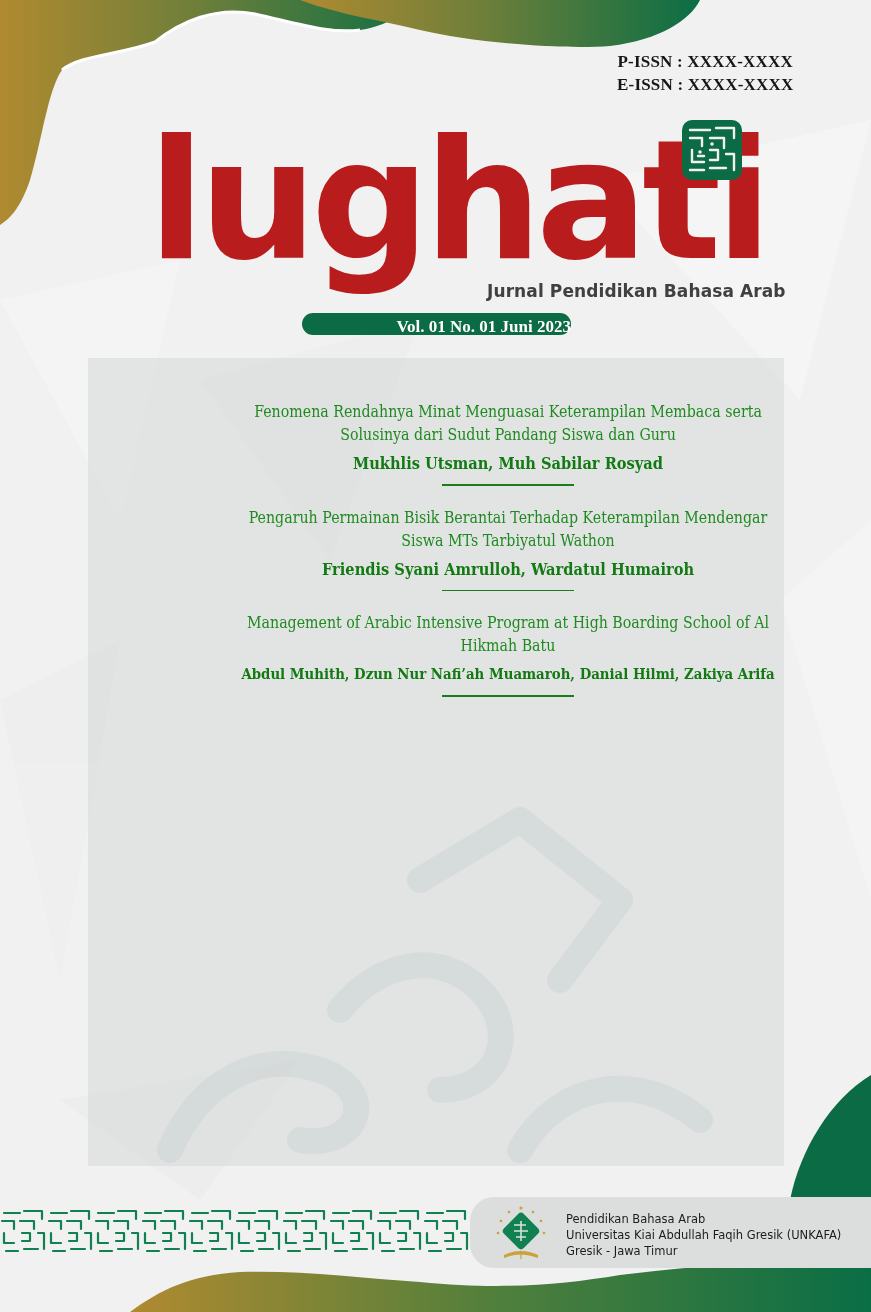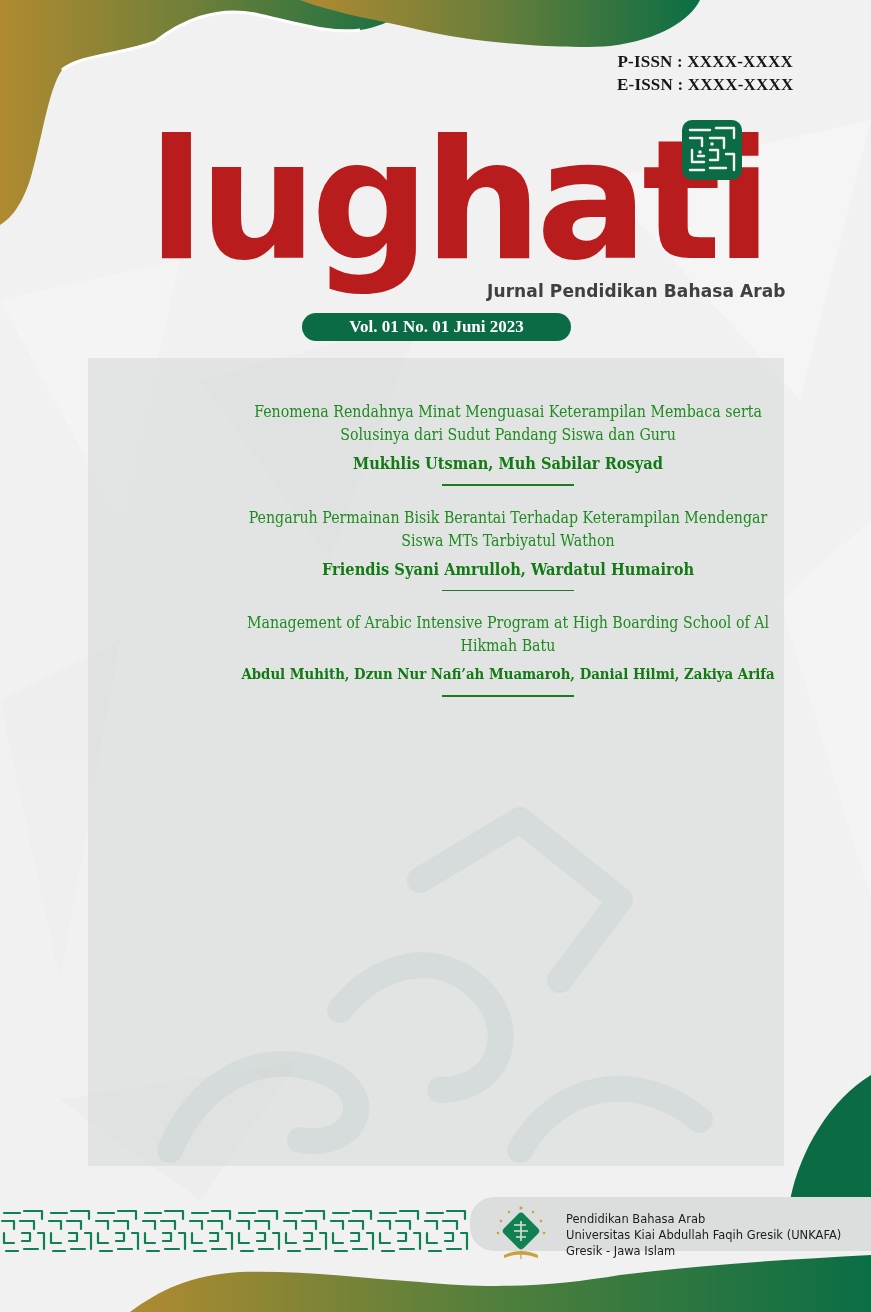--- a/index.html
+++ b/index.html
@@ -23,24 +23,24 @@
     font-family: "DejaVu Sans", sans-serif; font-weight: bold;
     font-size: 166px; line-height: 166px; color: #b91c1c; letter-spacing: -6px;
   }
   .masthead-emblem { position: absolute; left: 680px; top: 118px; z-index: 3; width: 64px; height: 64px; }
   .subtitle {
     position: absolute; left: 487px; top: 281px; z-index: 3;
     font-family: "DejaVu Sans", sans-serif; font-weight: bold;
     font-size: 17px; color: #404040; letter-spacing: 0.1px;
   }
   .vol-pill {
-    position: absolute; left: 302px; top: 313px; width: 269px; height: 28px; z-index: 3;
+    position: absolute; left: 302px; top: 313px; width: 269px; height: 22px; z-index: 3;
     background: #0b6b45; border-radius: 14px;
     color: #fff; font-family: "Liberation Serif", serif; font-weight: bold;
-    font-size: 17px; line-height: 28px; text-align: center;
+    font-size: 17px; line-height: 28px; text-align: right;
   }
 
   .toc-panel {
     position: absolute; left: 88px; top: 358px; width: 696px; height: 808px; z-index: 2;
     background: rgba(214,217,216,0.55);
   }
   .toc-list {
     position: absolute; left: 88px; top: 400px; width: 840px; z-index: 3;
     text-align: center;
   }
@@ -56,21 +56,21 @@
     transform: scaleX(0.86); transform-origin: center;
   }
   .toc-authors.small { font-size: 15.5px; }
   .toc-divider {
     width: 132px; height: 1.5px; background: #1a7c1a; margin: 10px auto 0;
   }
 
   .ornament-strip { position: absolute; left: 0; top: 1207px; width: 470px; height: 48px; z-index: 3; }
 
   .affiliation {
-    position: absolute; left: 470px; top: 1197px; width: 401px; height: 54px; z-index: 3;
+    position: absolute; left: 470px; top: 1197px; width: 401px; height: 71px; z-index: 3;
     background: #dcdedd; border-radius: 24px 0 0 24px;
   }
   .affiliation-emblem { position: absolute; left: 22px; top: 8px; width: 58px; height: 58px; }
   .affiliation-text {
     position: absolute; left: 96px; top: 14px;
     font-family: "DejaVu Sans", sans-serif; font-size: 11.5px; line-height: 16px; color: #1c1c1c;
   }
 </style>
 </head>
 <body>
@@ -217,15 +217,15 @@
       <g fill="none" stroke="#dcdedd" stroke-width="1.6">
         <path d="M22,20 L34,20 M22,26 L36,26 M24,32 L34,32 M29,16 L29,36"></path>
       </g>
       <path d="M12,50 Q29,42 46,50 L46,53 Q29,46 12,53 Z" fill="#c9a23a"></path>
       <path d="M29,46 L29,54" stroke="#c9a23a" stroke-width="1.2"></path>
     </svg>
   </div>
   <div class="affiliation-text">
     <div>Pendidikan Bahasa Arab</div>
     <div>Universitas Kiai Abdullah Faqih Gresik (UNKAFA)</div>
-    <div>Gresik - Jawa Islam</div>
+    <div>Gresik - Jawa Timur</div>
   </div>
 </div>
 
 </body></html>

